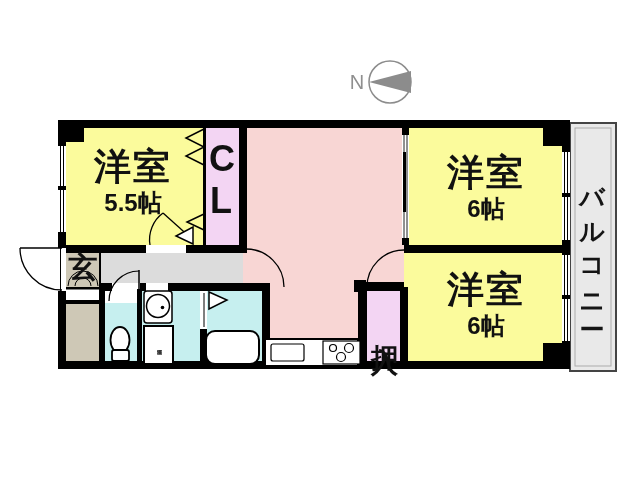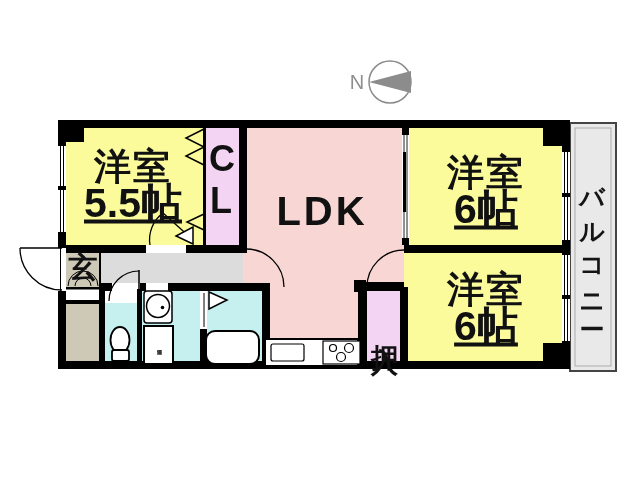--- a/index.html
+++ b/index.html
@@ -2,21 +2,21 @@
 <html><head>
 <meta charset="utf-8">
 <style>
   html,body{margin:0;padding:0;background:#fff;}
   #canvas{position:relative;width:640px;height:480px;background:#ffffff;overflow:hidden;
           font-family:"Liberation Sans","DejaVu Sans",sans-serif;}
   #plan-svg{position:absolute;left:0;top:0;}
   .lbl{position:absolute;transform:translate(-50%,-50%);color:#111;font-weight:700;
        white-space:nowrap;line-height:1;}
   .room-name{font-size:37px;letter-spacing:2px;}
-  .room-size{font-size:41px;text-decoration:underline;}
+  .room-size{font-size:24px;}
   .ldk-name{font-size:40px;letter-spacing:3px;}
   .cl-char{font-size:36px;}
   .genkan{font-size:29px;}
   .vertical{writing-mode:vertical-rl;text-orientation:mixed;}
   .oshiire{font-size:27px;letter-spacing:3px;}
   .balcony-lbl{font-size:25px;letter-spacing:8px;color:#151515;}
   .compass-n{font-size:20px;color:#8f8f8f;font-weight:400;}
   .laundry-lbl{font-size:5px;font-weight:400;color:#333;letter-spacing:0;}
 </style>
 </head>
@@ -167,21 +167,20 @@
     <polygon points="369,82 411,71 411,93" fill="#8C8C8C"></polygon>
   </g>
 </svg>
 
 <div class="lbl room-name" style="left:133px;top:166px;">洋室</div>
 <div class="lbl room-size" style="left:133px;top:203px;">5.5帖</div>
 
 <div class="lbl cl-char" style="left:222px;top:159px;">C</div>
 <div class="lbl cl-char" style="left:221px;top:201px;">L</div>
 
-<div class="lbl ldk-name" style="left:322px;top:211px;">LDK</div>
 
 <div class="lbl room-name" style="left:486px;top:172px;">洋室</div>
 <div class="lbl room-size" style="left:486px;top:209px;">6帖</div>
 
 <div class="lbl room-name" style="left:486px;top:289px;">洋室</div>
 <div class="lbl room-size" style="left:486px;top:326px;">6帖</div>
 
 <div class="lbl vertical oshiire" style="left:384px;top:325px;">押入</div>
 
 <div class="lbl genkan" style="left:83px;top:267px;">玄</div>

